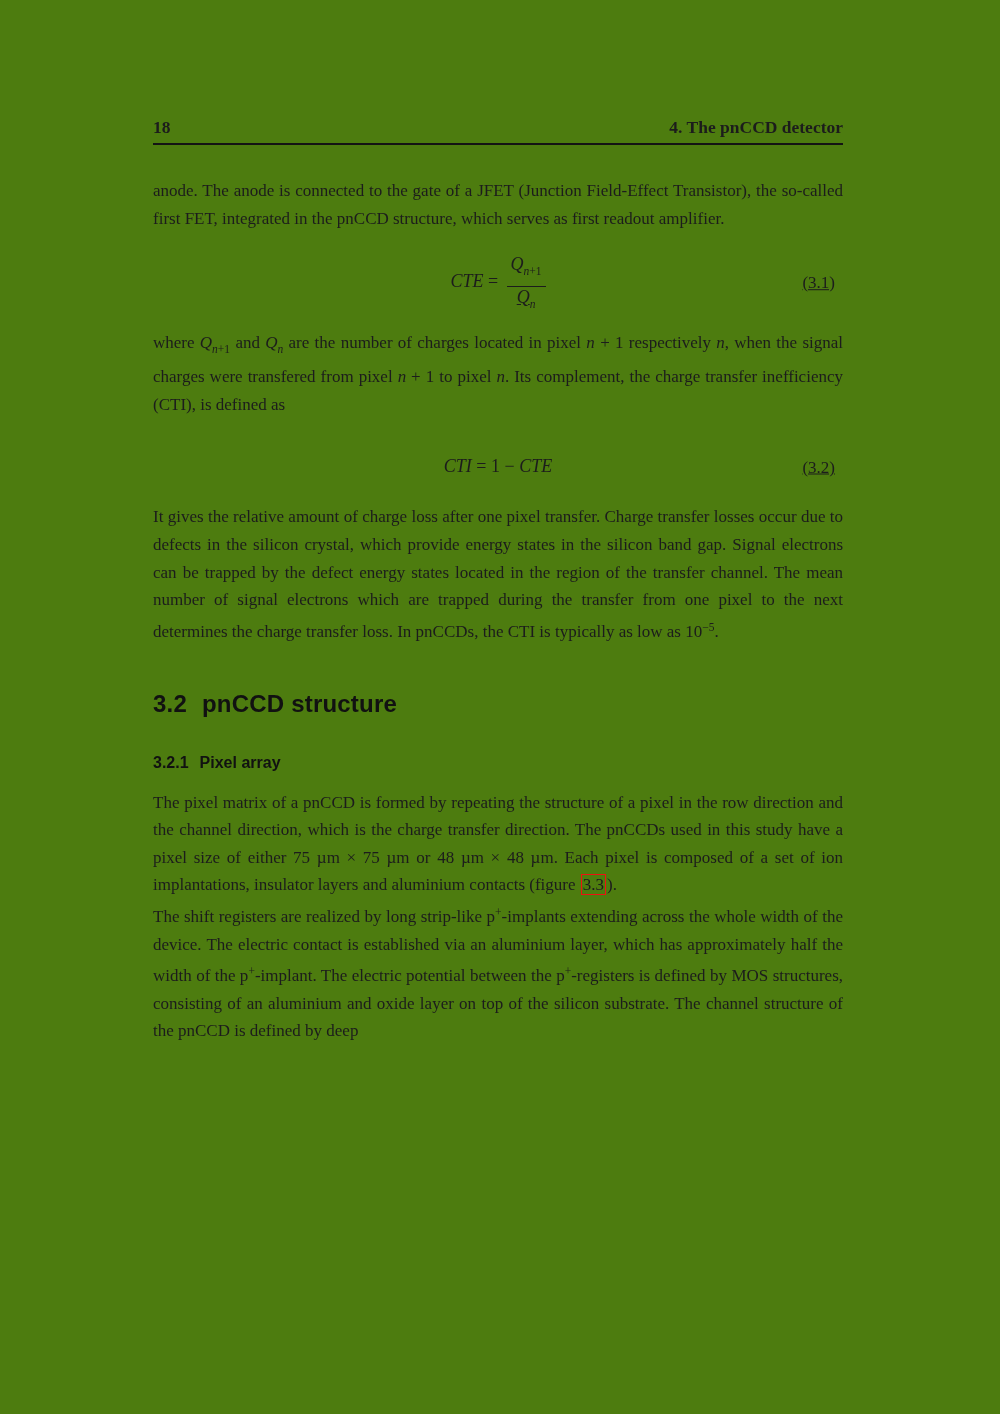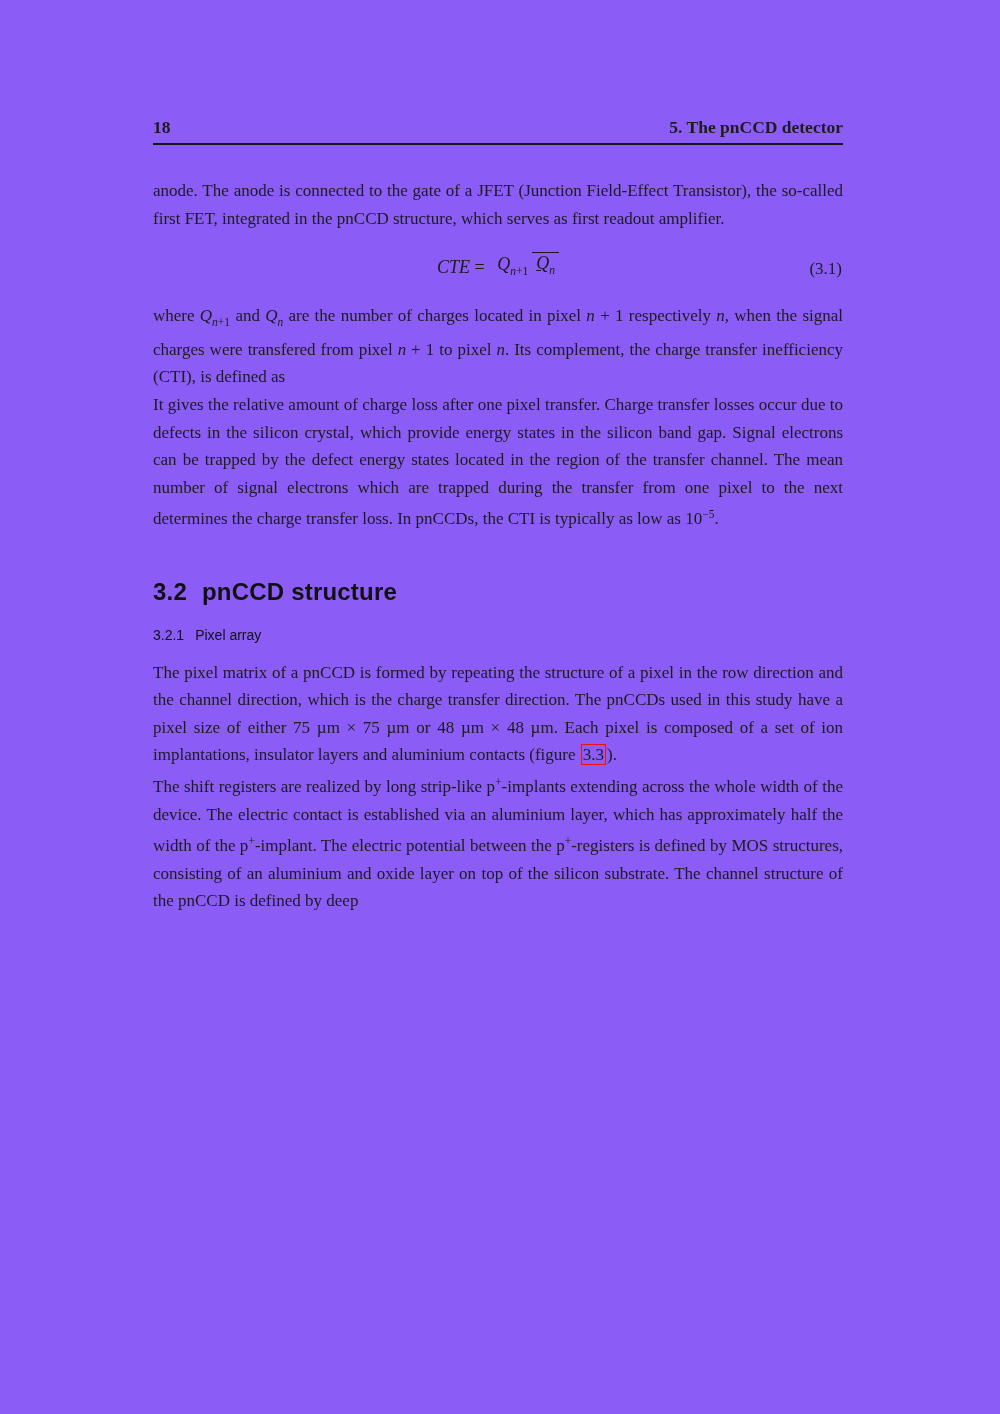--- a/index.html
+++ b/index.html
@@ -1,83 +1,87 @@
 <!DOCTYPE html>
 <html><head>
 <meta charset="utf-8">
 <style>
   html, body { margin:0; padding:0; background:#ffffff; }
   .page {
     position:relative; width:1000px; height:1414px;
-    background:#8b5cf6; overflow:hidden;
+    background:#4d7c0f; overflow:hidden;
     font-family:"Liberation Serif","DejaVu Serif",serif;
     color:#1c1c1c;
   }
   .inner { position:absolute; left:153px; top:116px; width:690px; font-size:17px; line-height:27.6px; }
 
   .pagehead { display:flex; justify-content:space-between; align-items:baseline;
     font-weight:bold; font-size:17.5px; line-height:22px; padding-bottom:5px; }
   .header-rule { height:2px; background:#141414; }
 
   p.body { margin:0; text-align:justify; }
   p.first { margin-top:32px; }
 
   .eq-row { position:relative; display:flex; justify-content:center; align-items:center; font-size:18px; }
   .eq-row.frac-row { margin:20px 0 16px; }
   .eq-row.plain-row { margin:36px 0 24px; line-height:25px; }
-  .eq-label { position:absolute; right:1px; top:50%; transform:translateY(-50%); font-size:17px; font-style:normal; }
+  .eq-label { position:absolute; right:8px; top:50%; transform:translateY(-50%); font-size:17px; font-style:normal;text-decoration:underline; }
 
   .mi { font-style:italic; }
   .msub  { font-size:11.5px; vertical-align:-4.5px; }
   .msubi { font-size:11.5px; vertical-align:-4.5px; font-style:italic; }
   .msup  { font-size:11.5px; vertical-align:6px; }
 
-  .frac { display:inline-flex; flex-direction:row; align-items:stretch; text-align:center;
+  .frac { display:inline-flex; flex-direction:column; align-items:stretch; text-align:center;
     vertical-align:middle; margin-left:4px; }
   .frac .num { display:block; line-height:25px; padding:0 4px 2px; }
   .frac .den { display:block; line-height:19px; padding:1px 4px 0; border-top:1.5px solid #1c1c1c;text-decoration:underline; }
 
   .section-head { font-family:"Liberation Sans","DejaVu Sans",sans-serif; font-weight:bold;
     color:#111; margin-top:44px; font-size:24px; line-height:30px; letter-spacing:0.2px; }
   .section-head .num { margin-right:15px;text-align:center; }
-  .subsection-head { font-family:"Liberation Sans","DejaVu Sans",sans-serif; font-weight:normal;
-    color:#111; margin-top:16px; font-size:14px; line-height:24px; }
+  .subsection-head { font-family:"Liberation Sans","DejaVu Sans",sans-serif; font-weight:bold;
+    color:#111; margin-top:32px; font-size:16px; line-height:24px; }
   .subsection-head .num { margin-right:11px; }
   .after-sub { margin-top:24px; }
 
   .linkbox { display:inline-block; border:1.5px solid #ee1111; line-height:19px; padding:0 1px; margin:0 1px; }
 </style>
 </head>
 <body>
 
 <div class="page">
   <div class="inner">
 
     <header>
       <div class="pagehead">
         <span>18</span>
-        <span>5. The pnCCD detector</span>
+        <span>4. The pnCCD detector</span>
       </div>
       <div class="header-rule"></div>
     </header>
 
     <p class="body first"><span>anode. The anode is connected to the gate of a JFET (Junction Field-Effect Transistor), the so-called first FET, integrated in the pnCCD structure, which serves as first readout amplifier.</span></p>
 
     <div class="eq-row frac-row">
       <span class="eq-body">
         <span><span class="mi">CTE</span><span> = </span></span><span class="frac">
             <span class="num"><span class="mi">Q</span><span class="msubi">n</span><span class="msub">+1</span></span>
             <span class="den"><span class="mi">Q</span><span class="msubi">n</span></span>
           </span>
       </span>
       <span class="eq-label">(3.1)</span>
     </div>
 
     <p class="body"><span>where </span><span class="mi">Q</span><span class="msubi">n</span><span class="msub">+1</span><span> and </span><span class="mi">Q</span><span class="msubi">n</span><span> are the number of charges located in pixel </span><span class="mi">n</span><span> + 1 respectively </span><span class="mi">n</span><span>, when the signal charges were transfered from pixel </span><span class="mi">n</span><span> + 1 to pixel </span><span class="mi">n</span><span>. Its complement, the charge transfer inefficiency (CTI), is defined as</span></p>
 
+    <div class="eq-row plain-row">
+      <span class="eq-body"><span class="mi">CTI</span><span> = 1 − </span><span class="mi">CTE</span></span>
+      <span class="eq-label">(3.2)</span>
+    </div>
 
     <p class="body"><span>It gives the relative amount of charge loss after one pixel transfer. Charge transfer losses occur due to defects in the silicon crystal, which provide energy states in the silicon band gap. Signal electrons can be trapped by the defect energy states located in the region of the transfer channel. The mean number of signal electrons which are trapped during the transfer from one pixel to the next determines the charge transfer loss. In pnCCDs, the CTI is typically as low as 10</span><span class="msup">−5</span><span>.</span></p>
 
     <h1 class="section-head">
       <span class="num">3.2</span><span>pnCCD structure</span>
     </h1>
 
     <h2 class="subsection-head">
       <span class="num">3.2.1</span><span>Pixel array</span>
     </h2>

